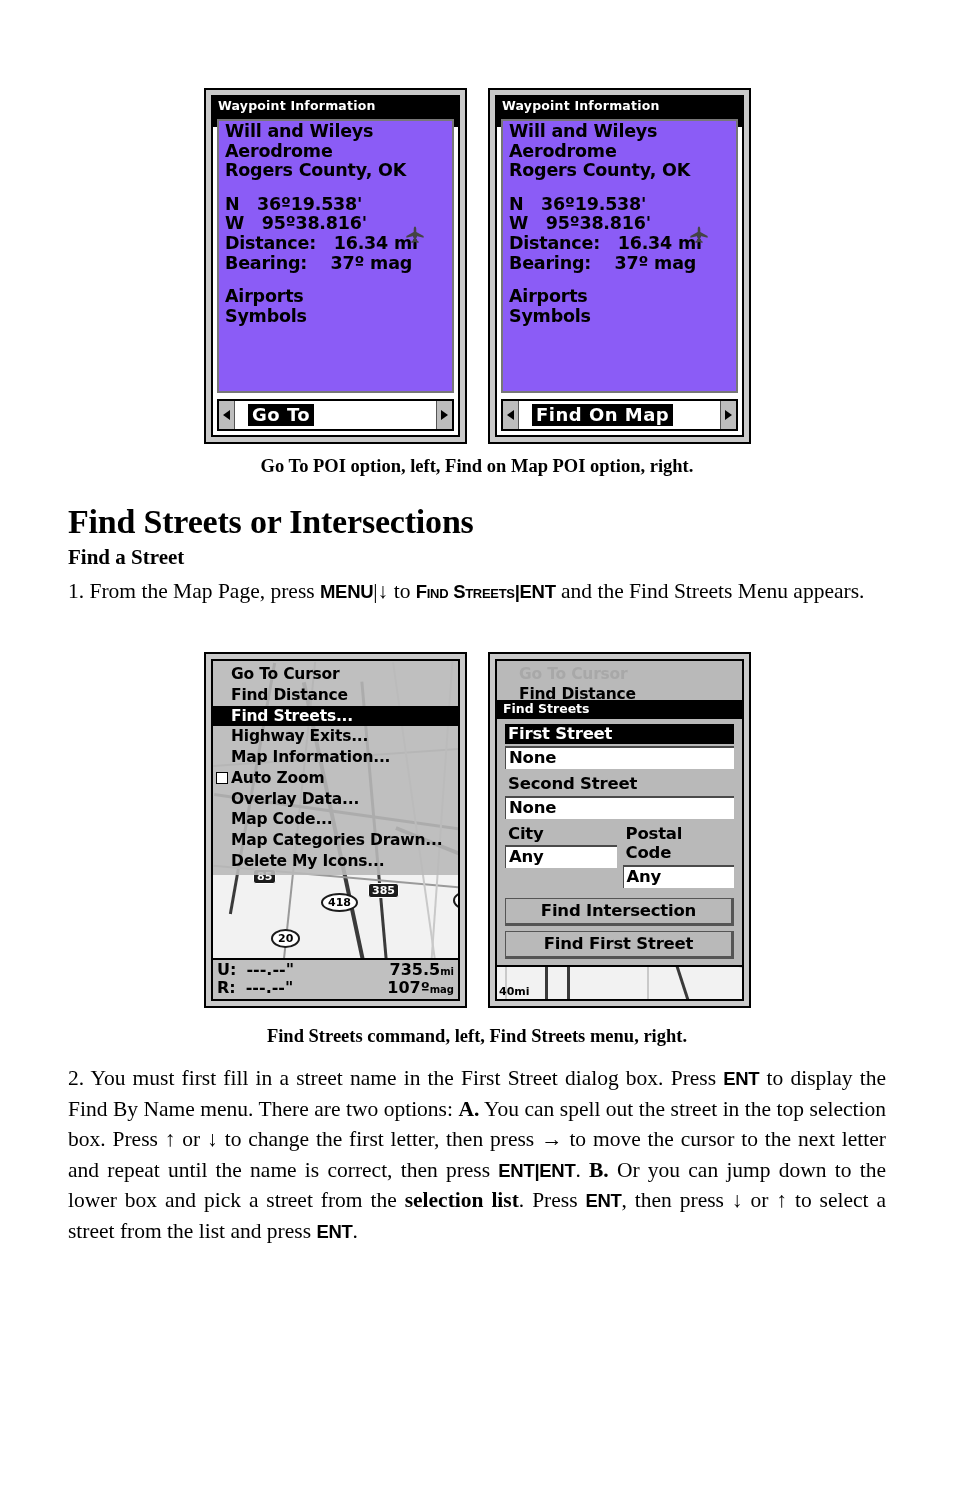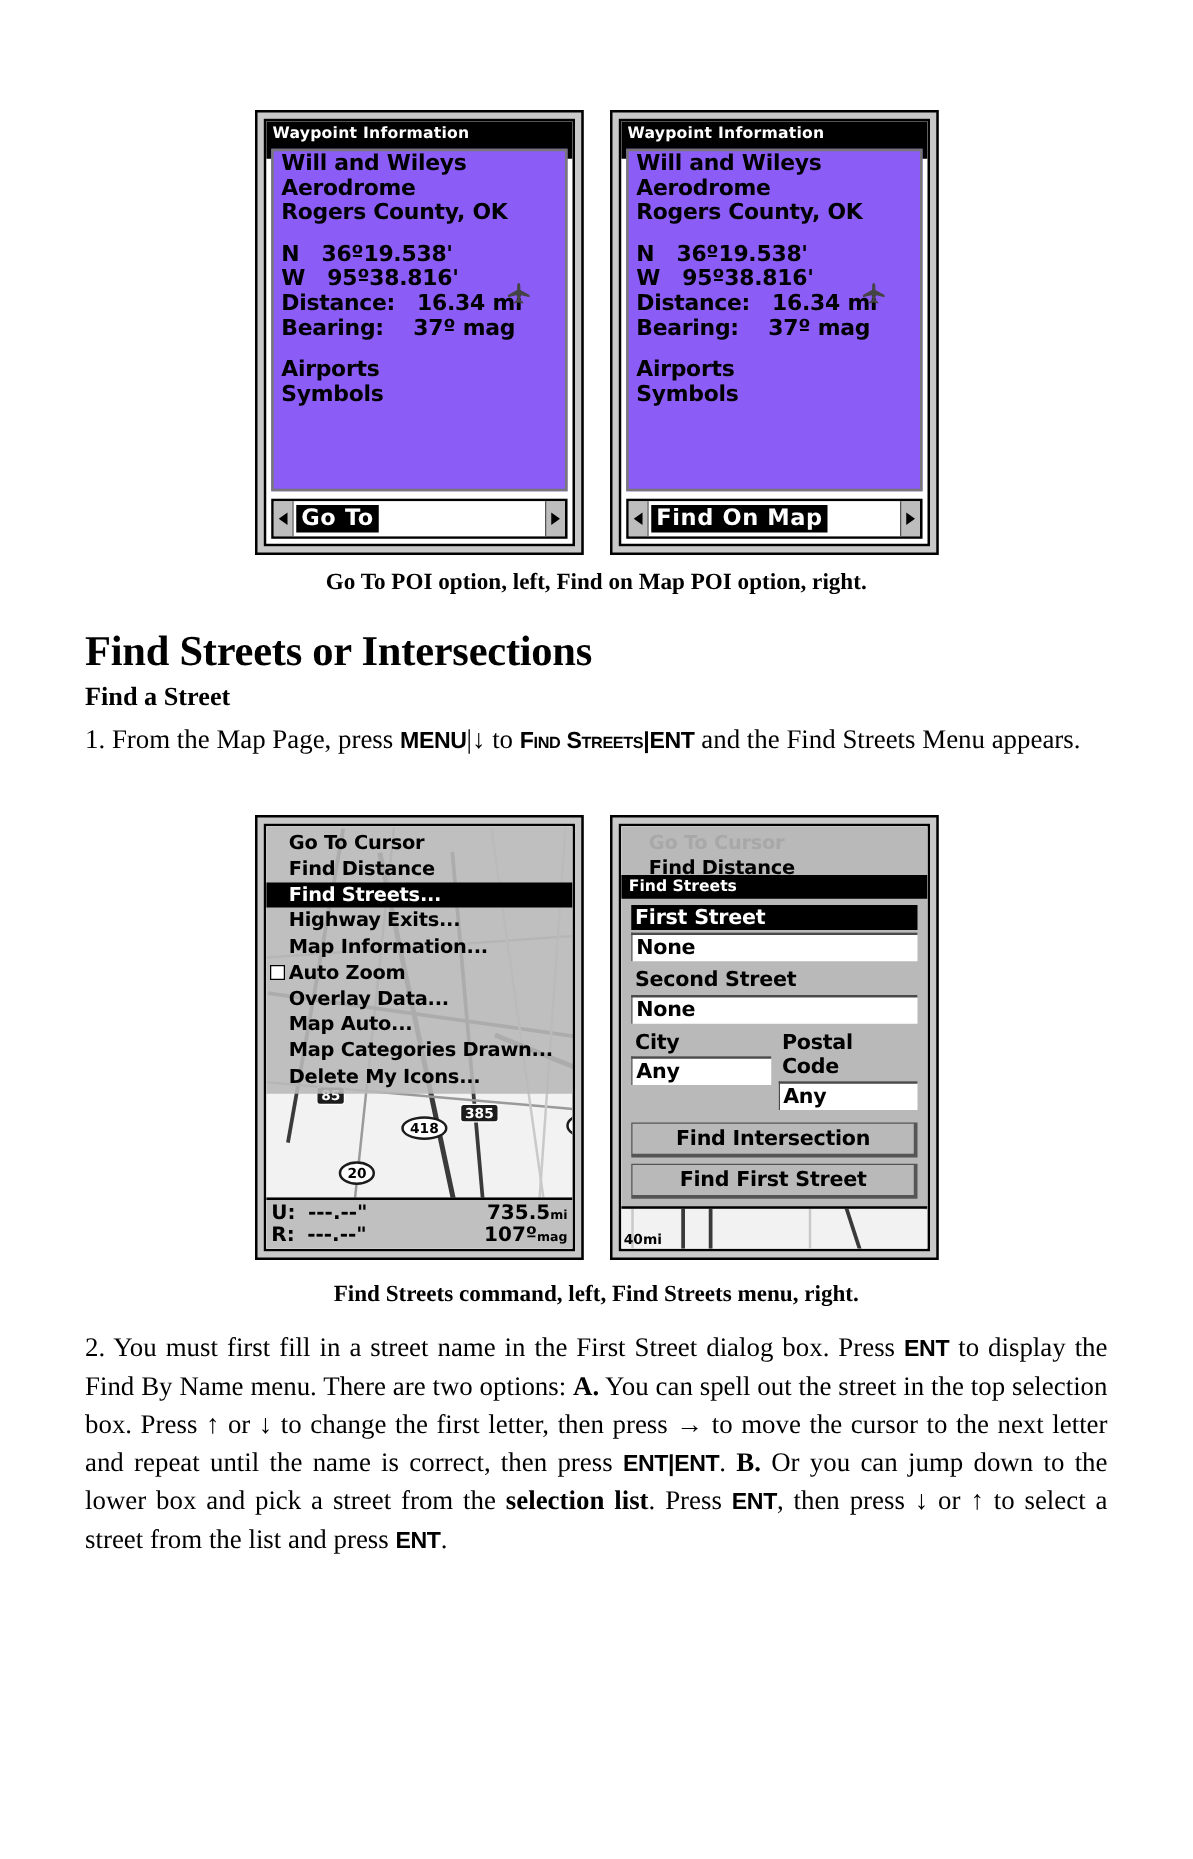--- a/index.html
+++ b/index.html
@@ -109,21 +109,21 @@
     border-top: 5px solid transparent;
     border-bottom: 5px solid transparent;
     border-left: 7px solid #000;
   }
   .wp-footer-field {
     flex: 1 1 auto;
     height: 100%;
     background: #fff;
     display: flex;
     align-items: center;
-    padding-left: 2px;
+    padding-left: 13px;
     box-sizing: border-box;
   }
   .wp-footer-sel {
     background: #000;
     color: #fff;
     font-size: 18px;
     font-weight: bold;
     padding: 1px 4px 2px 4px;
     letter-spacing: .5px;
     line-height: 1.1;
@@ -452,21 +452,21 @@
         <div class="menu-item">Go To Cursor</div>
         <div class="menu-item">Find Distance</div>
         <div class="menu-item sel">Find Streets...</div>
         <div class="menu-item">Highway Exits...</div>
         <div class="menu-item">Map Information...</div>
         <div class="menu-item checkbox">
           <span class="chk"></span>
           <span>Auto Zoom</span>
         </div>
         <div class="menu-item">Overlay Data...</div>
-        <div class="menu-item">Map Auto...</div>
+        <div class="menu-item">Map Code...</div>
         <div class="menu-item">Map Categories Drawn...</div>
         <div class="menu-item">Delete My Icons...</div>
       </div>
 
       <div class="data-bar">
         <div class="data-row">
           <span class="lbl">U:</span>
           <span class="lbl" style="flex:1 1 auto; padding-left:10px;">---.--"</span>
           <span class="val">735.5</span>
           <span class="unit">mi</span>

